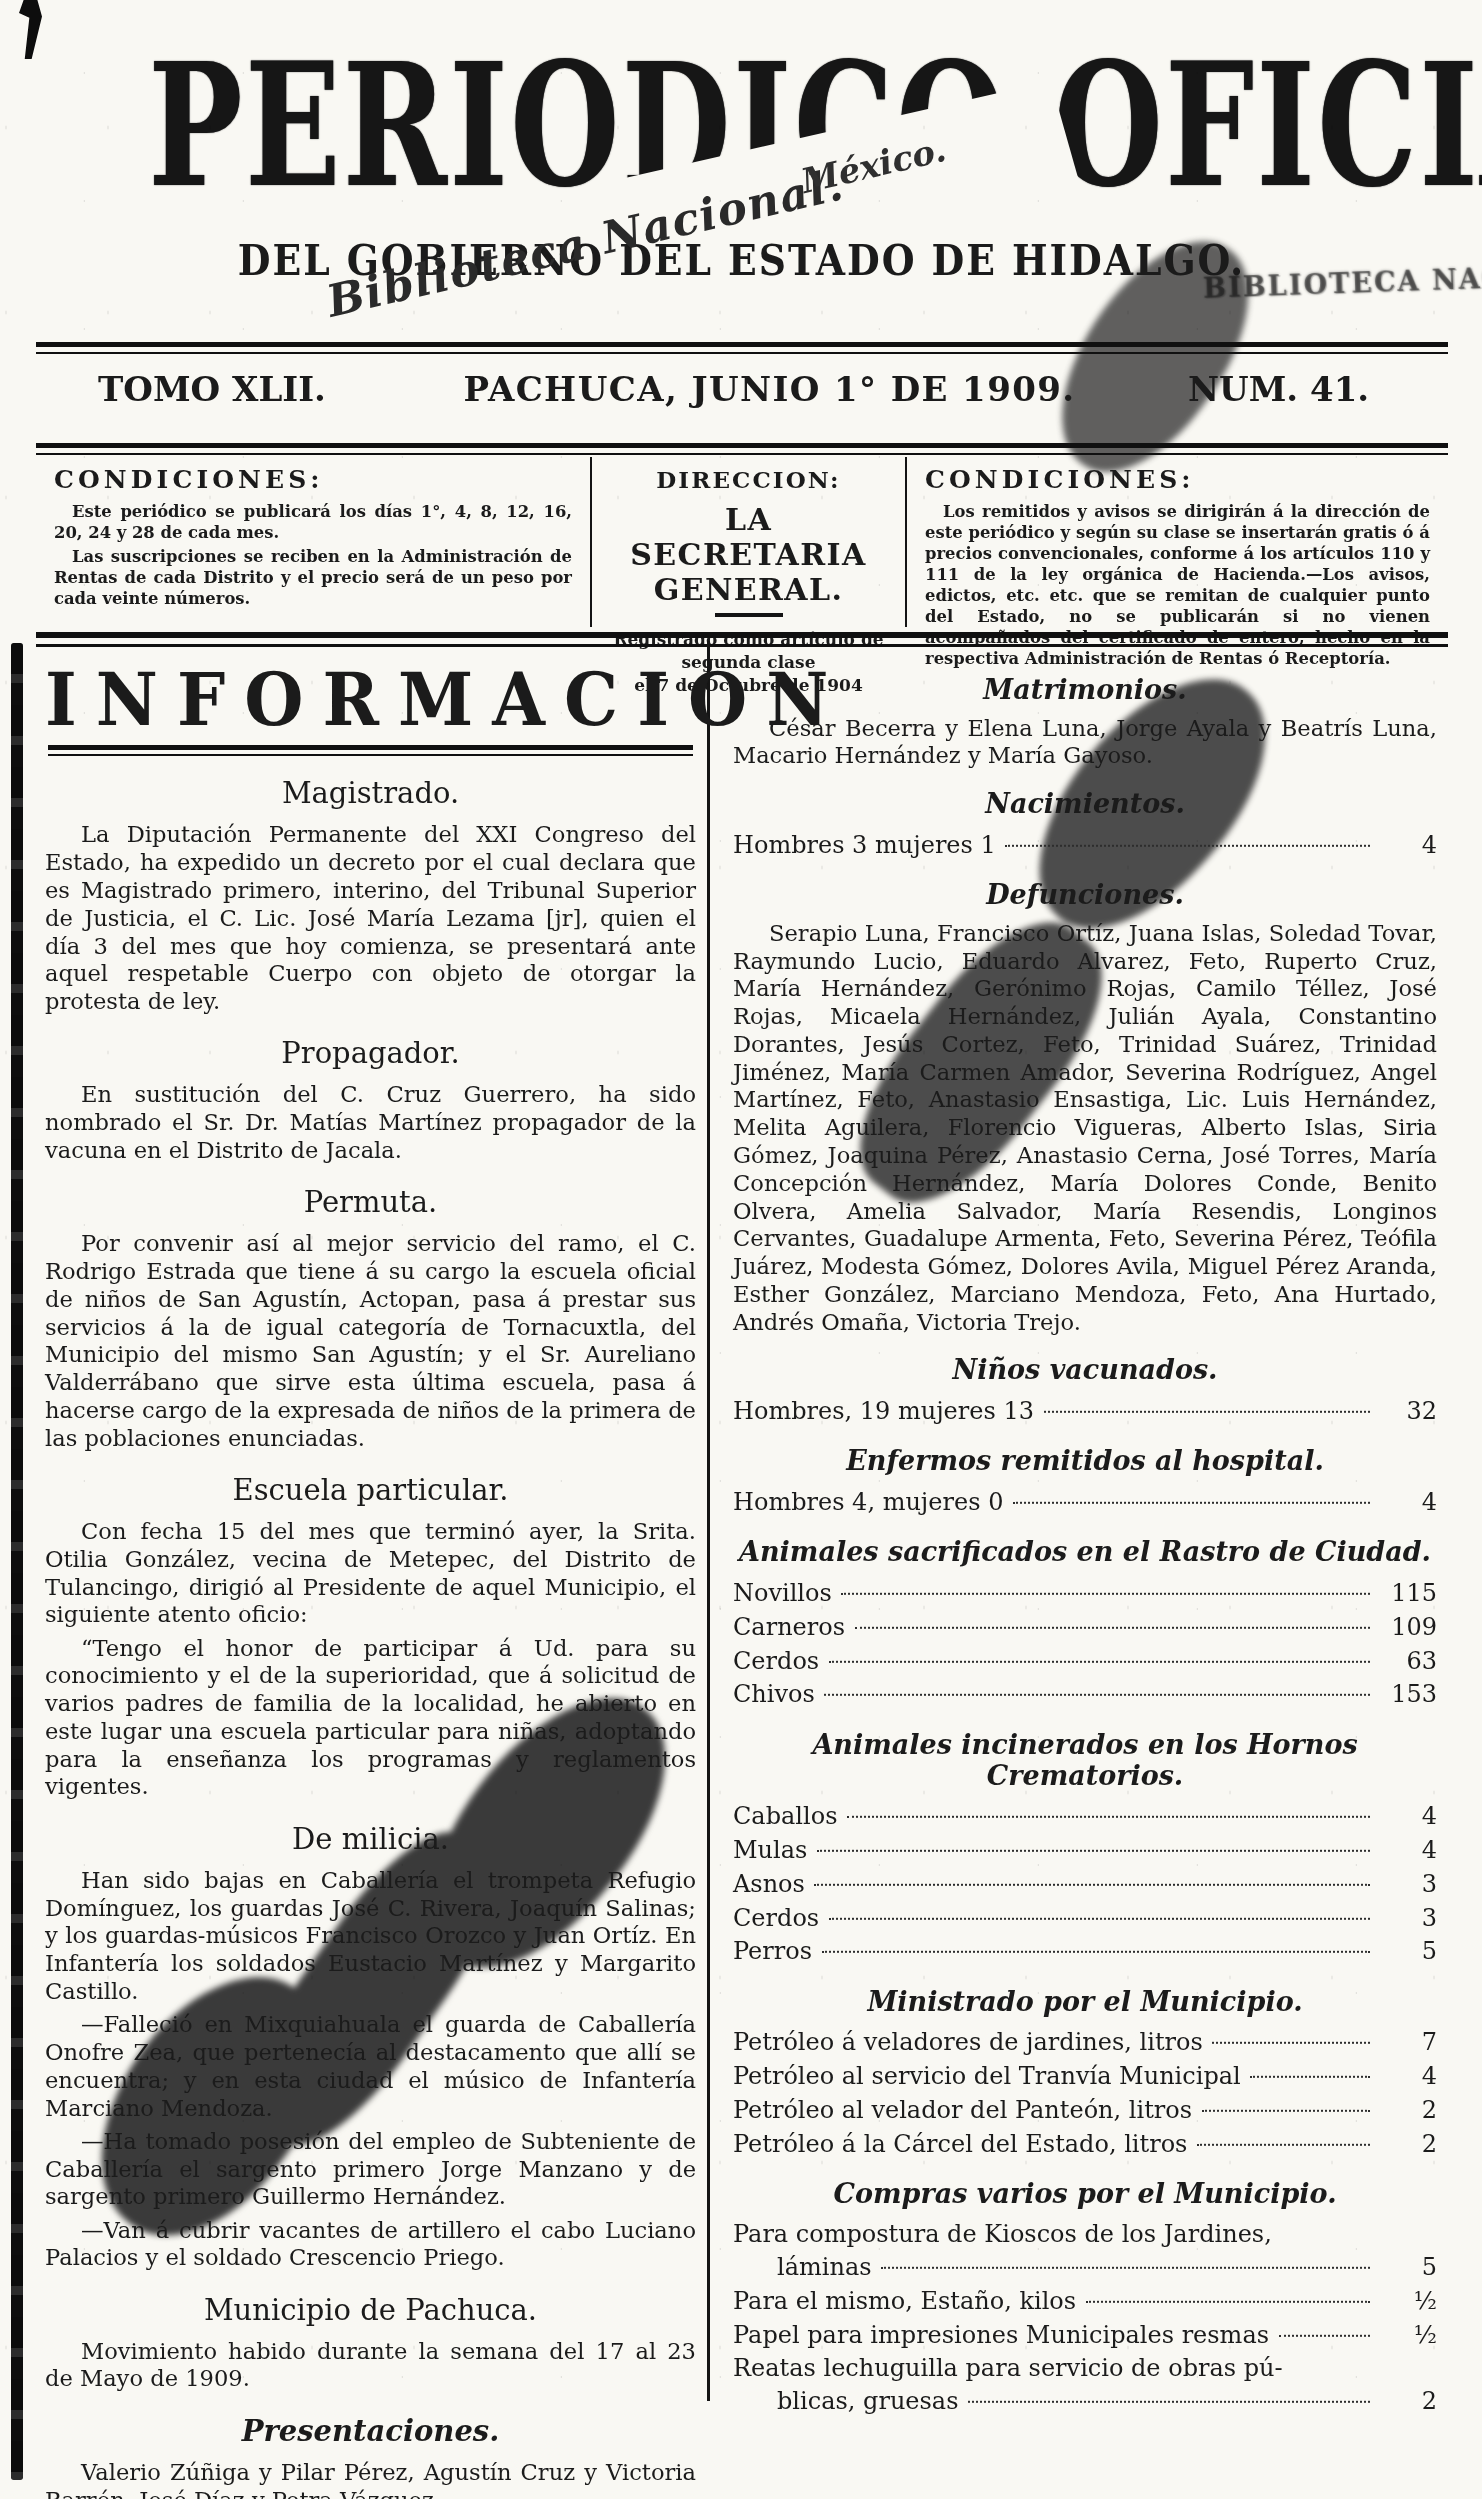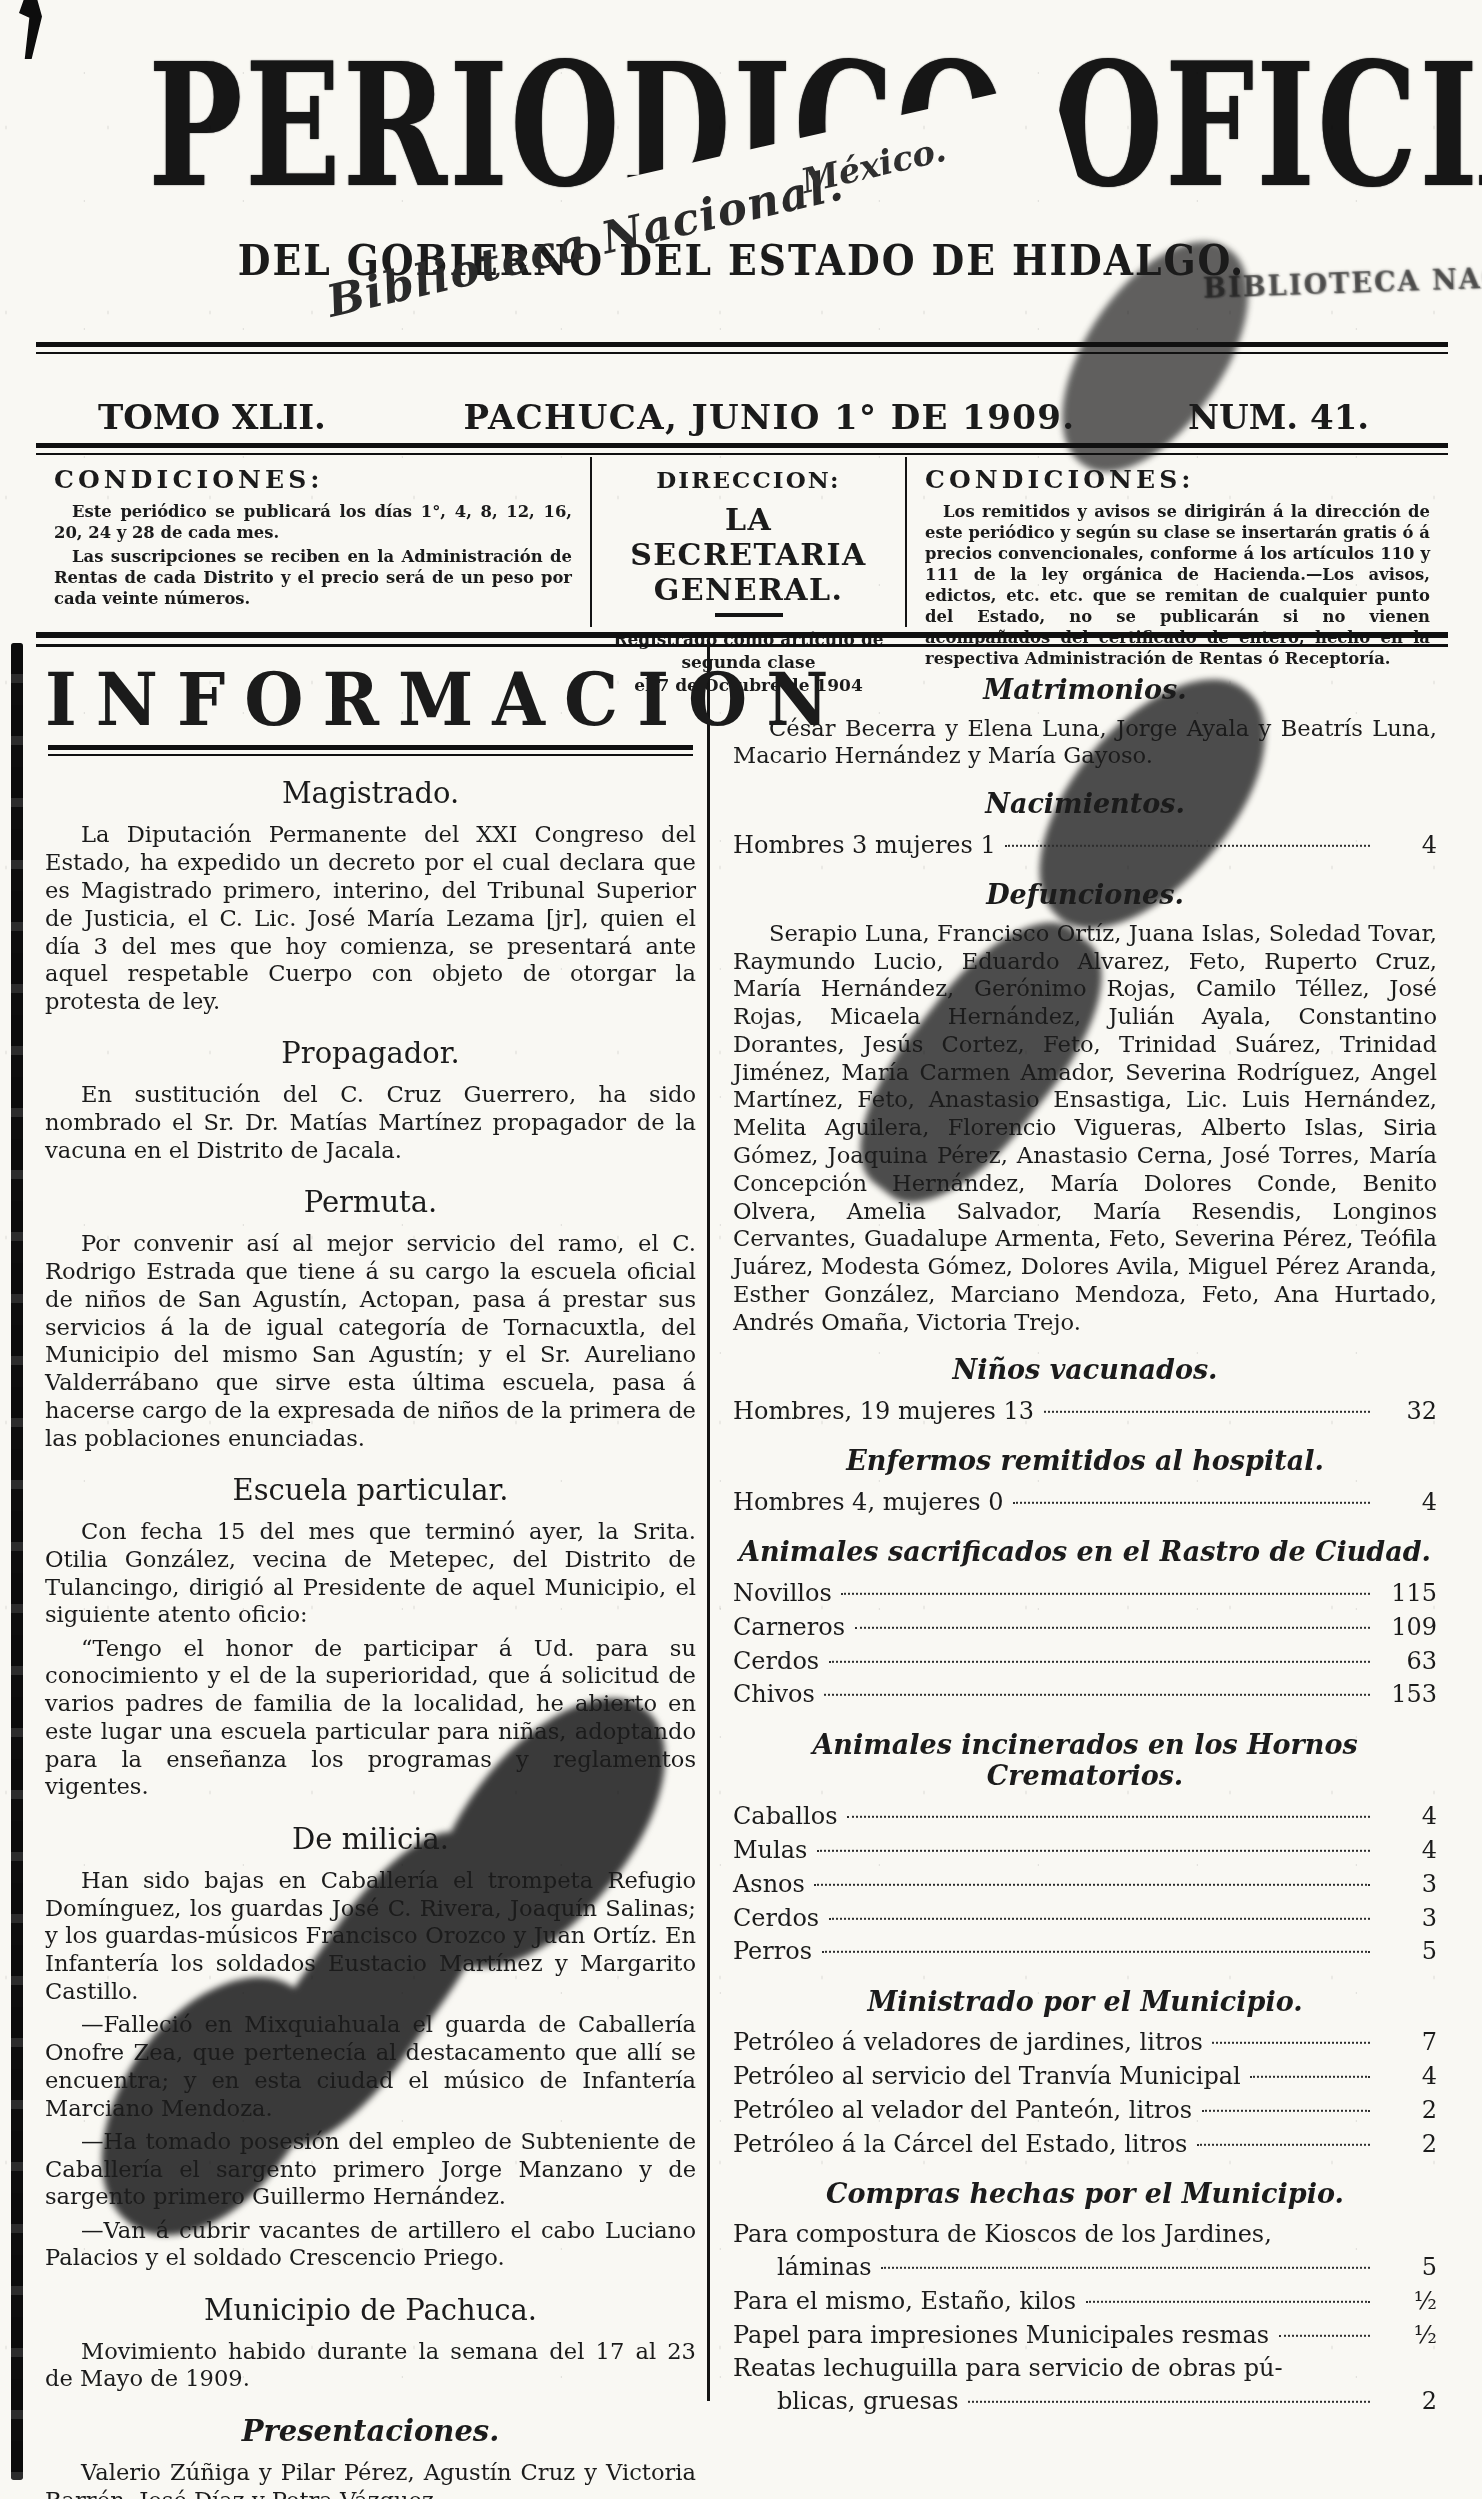--- a/index.html
+++ b/index.html
@@ -67,21 +67,21 @@
   }
 
   
   .rule{position:absolute;left:36px;width:1412px;border-top:5.5px solid #101010;border-bottom:2.7px solid #101010;height:4.8px;}
   .rule.r-a{top:342px;}
   .rule.r-b{top:443px;}
   .rule.r-c{top:632px;border-top-width:6.8px;border-bottom-width:3.4px;height:6.2px;}
 
   
   .dateline{position:absolute;left:36px;top:369px;width:1412px;height:68px;
-    display:flex;align-items:flex-end;font-weight:700;font-size:34px;}
+    display:flex;align-items:flex-start;font-weight:700;font-size:34px;}
   .dateline .tomo{padding-left:62px;width:294px;}
   .dateline .place{flex:1;text-align:center;letter-spacing:1.4px;}
   .dateline .num{width:260px;text-align:left;padding-left:41px;}
 
   
   .cond-row{position:absolute;left:36px;top:457px;width:1412px;height:170px;display:flex;}
   .cond-box{box-sizing:border-box;padding:6.8px 18px 0 18px;}
   .cond-left{width:554px;}
   .cond-center{width:317px;border-left:2.7px solid #141414;border-right:2.7px solid #141414;text-align:center;}
   .cond-right{flex:1;}
@@ -323,21 +323,21 @@
       <span class="lbl">Petróleo al velador del Panteón, litros</span>
       <span class="leader"></span>
       <span class="val">2</span>
     </div>
     <div class="dotrow">
       <span class="lbl">Petróleo á la Cárcel del Estado, litros</span>
       <span class="leader"></span>
       <span class="val">2</span>
     </div>
 
-    <div class="sec-head">Compras hechas por el Municipio.</div>
+    <div class="sec-head">Compras varios por el Municipio.</div>
     <div>
       <div class="row-line1">Para compostura de Kioscos de los Jardines,</div>
       <div class="dotrow row-indent">
         <span class="lbl">láminas</span>
         <span class="leader"></span>
         <span class="val">5</span>
       </div>
     </div>
     <div class="dotrow">
       <span class="lbl">Para el mismo, Estaño, kilos</span>

